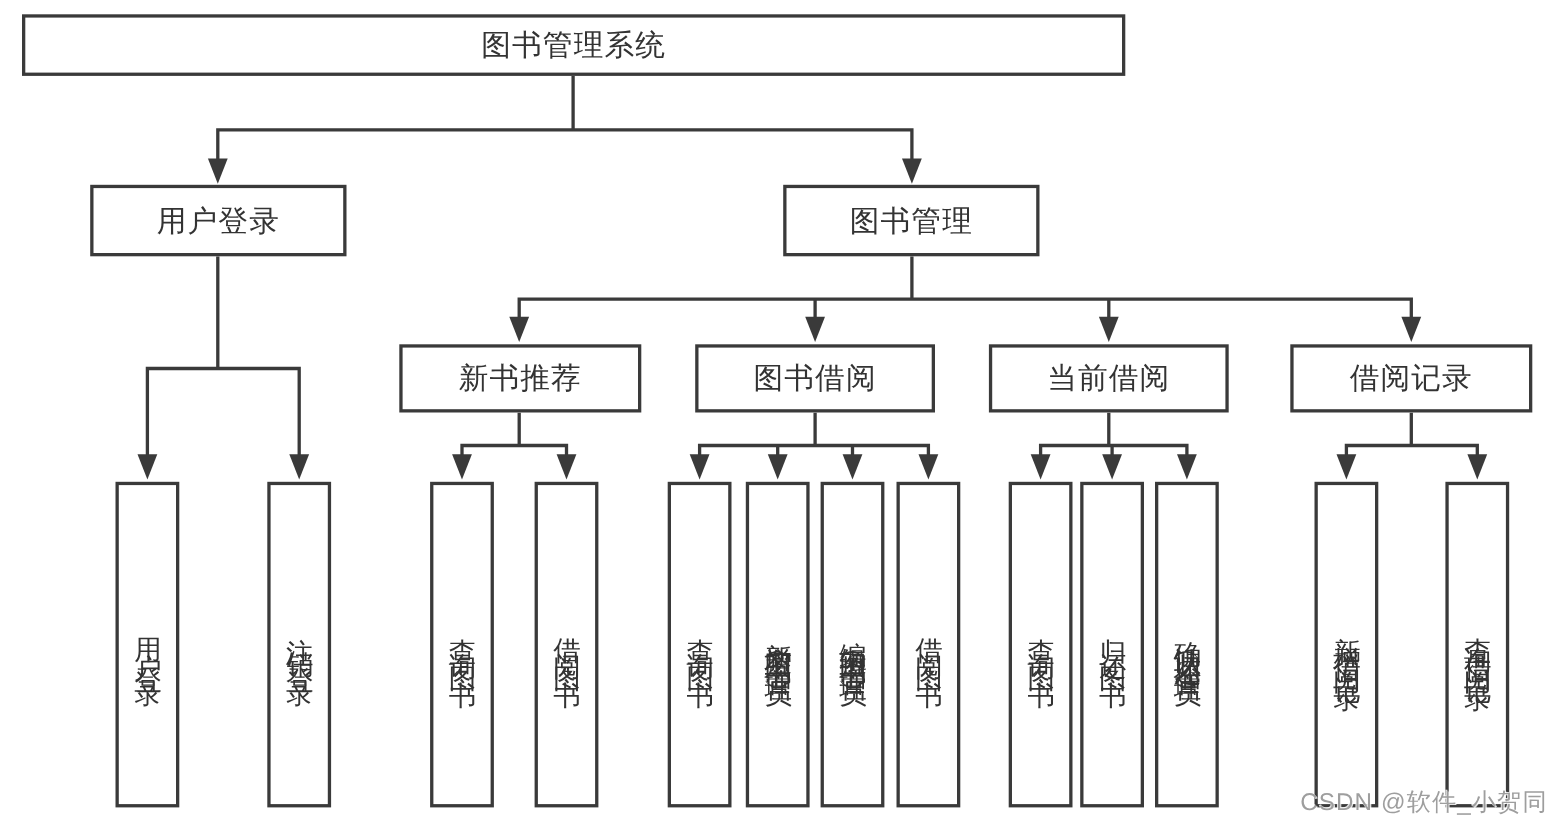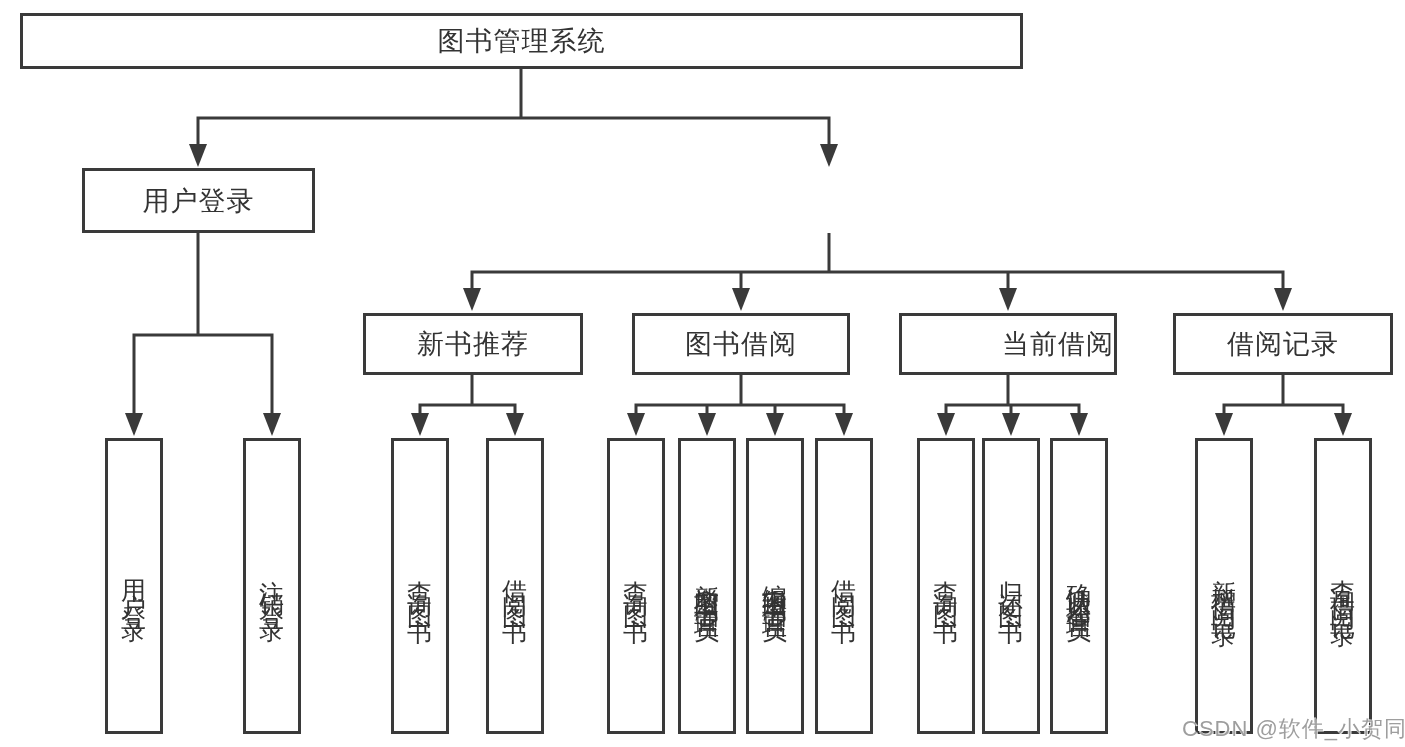--- a/index.html
+++ b/index.html
@@ -86,28 +86,31 @@
     </g>
   </svg>
 
   <div class="node hnode root">
     <span>图书管理系统</span>
   </div>
 
   <div class="node hnode" style="left:82px;top:168px;width:233px;height:65px;">
     <span>用户登录</span>
   </div>
+  <div class="node hnode" style="left:712px;top:168px;width:233px;height:65px;">
+    <span>图书管理</span>
+  </div>
 
   <div class="node hnode" style="left:632px;top:313px;width:218px;height:62px;">
     <span>图书借阅</span>
   </div>
   <div class="node hnode" style="left:363px;top:313px;width:220px;height:62px;">
     <span>新书推荐</span>
   </div>
-  <div class="node hnode" style="left:899px;top:313px;width:218px;height:62px;justify-content:flex-end;">
+  <div class="node hnode" style="left:899px;top:313px;width:218px;height:62px;">
     <span>当前借阅</span>
   </div>
   <div class="node hnode" style="left:1173px;top:313px;width:220px;height:62px;">
     <span>借阅记录</span>
   </div>
 
   <div class="node leaf" style="left:105px;">
     <span class="leaf-label" style="letter-spacing: 13px;">用户登录</span>
   </div>
   <div class="node leaf" style="left:243px;">

